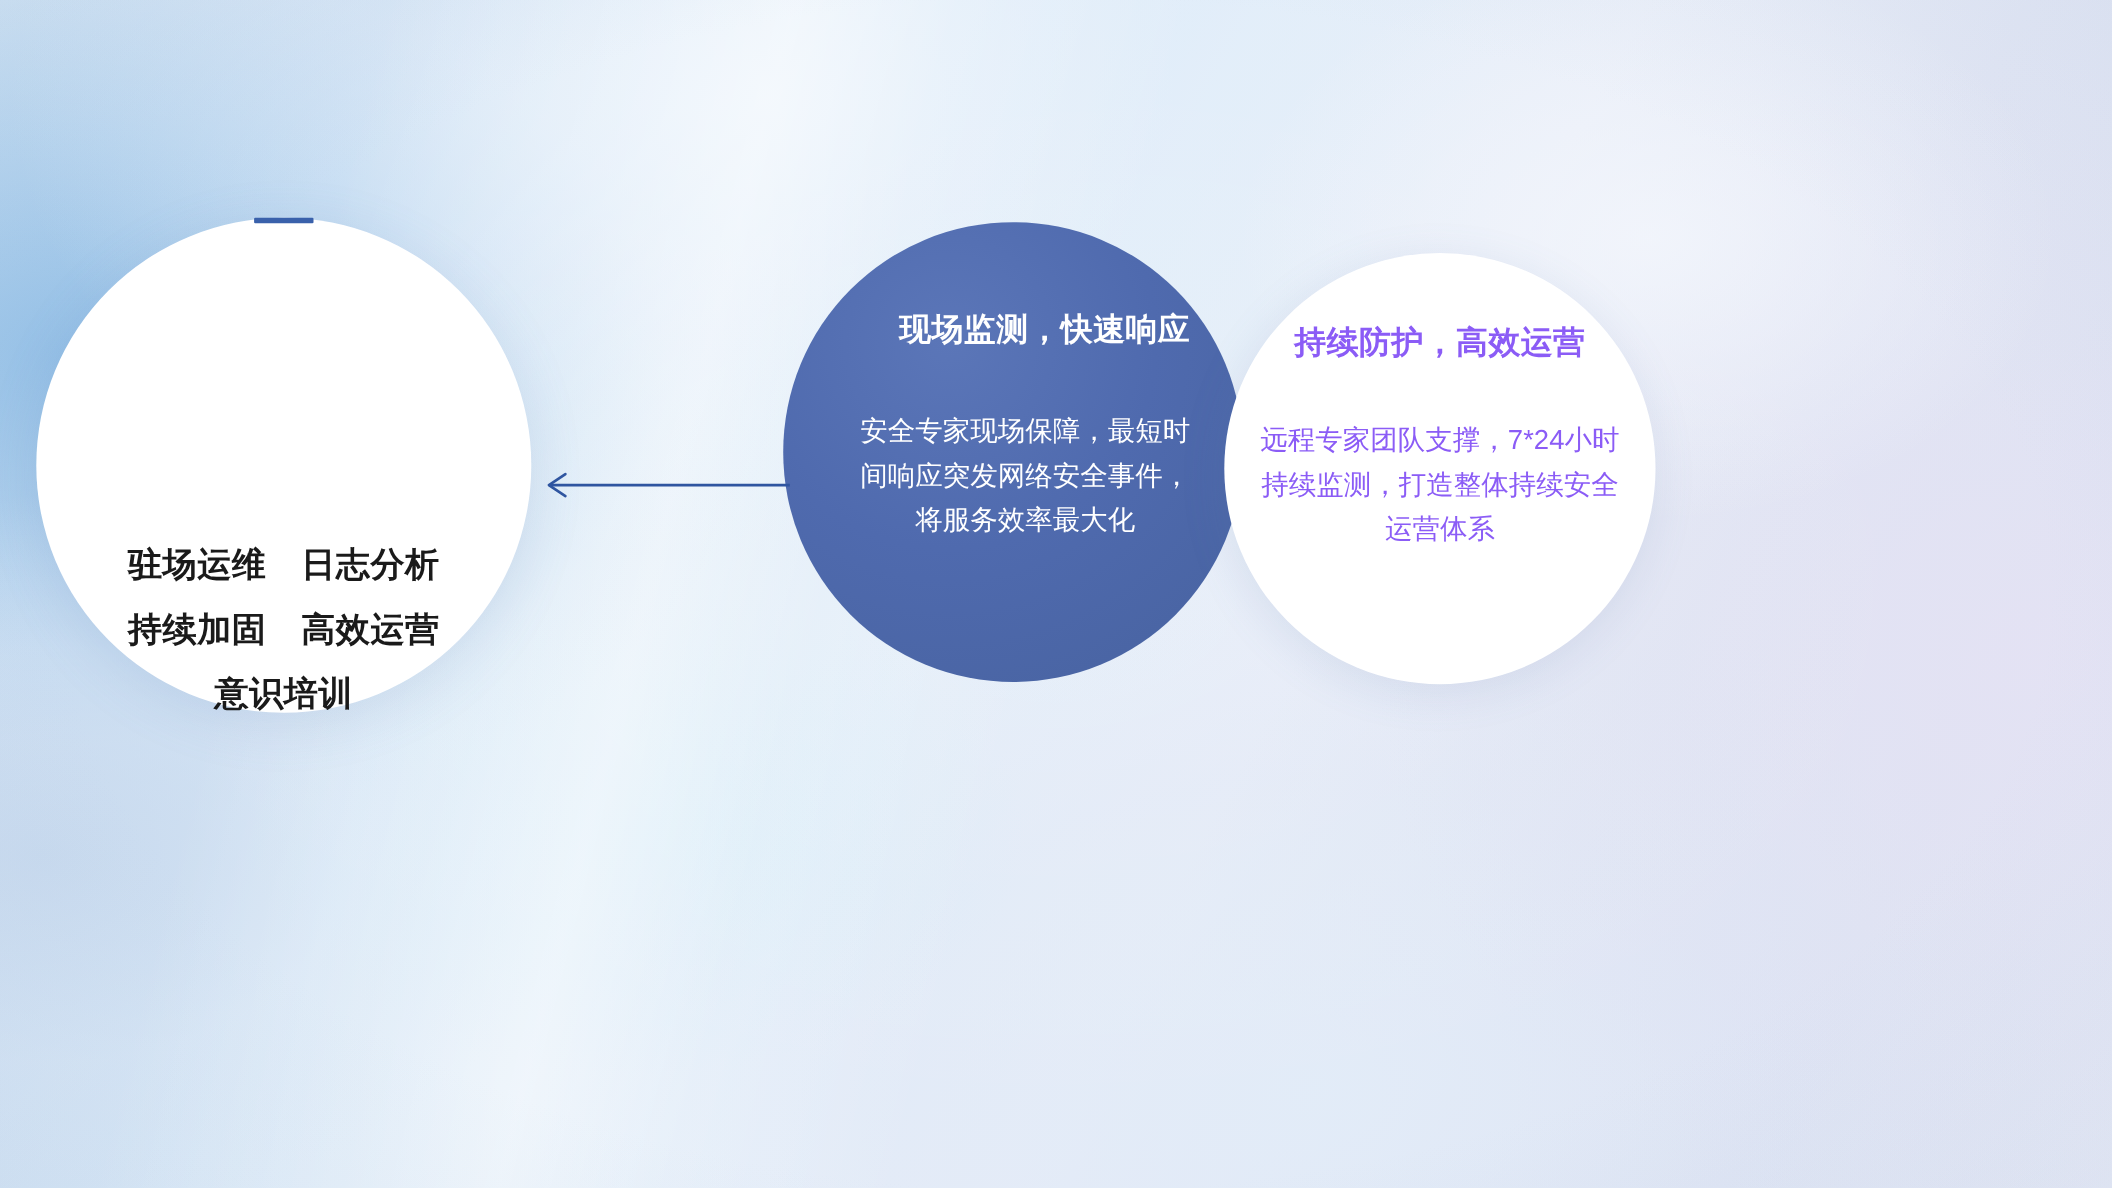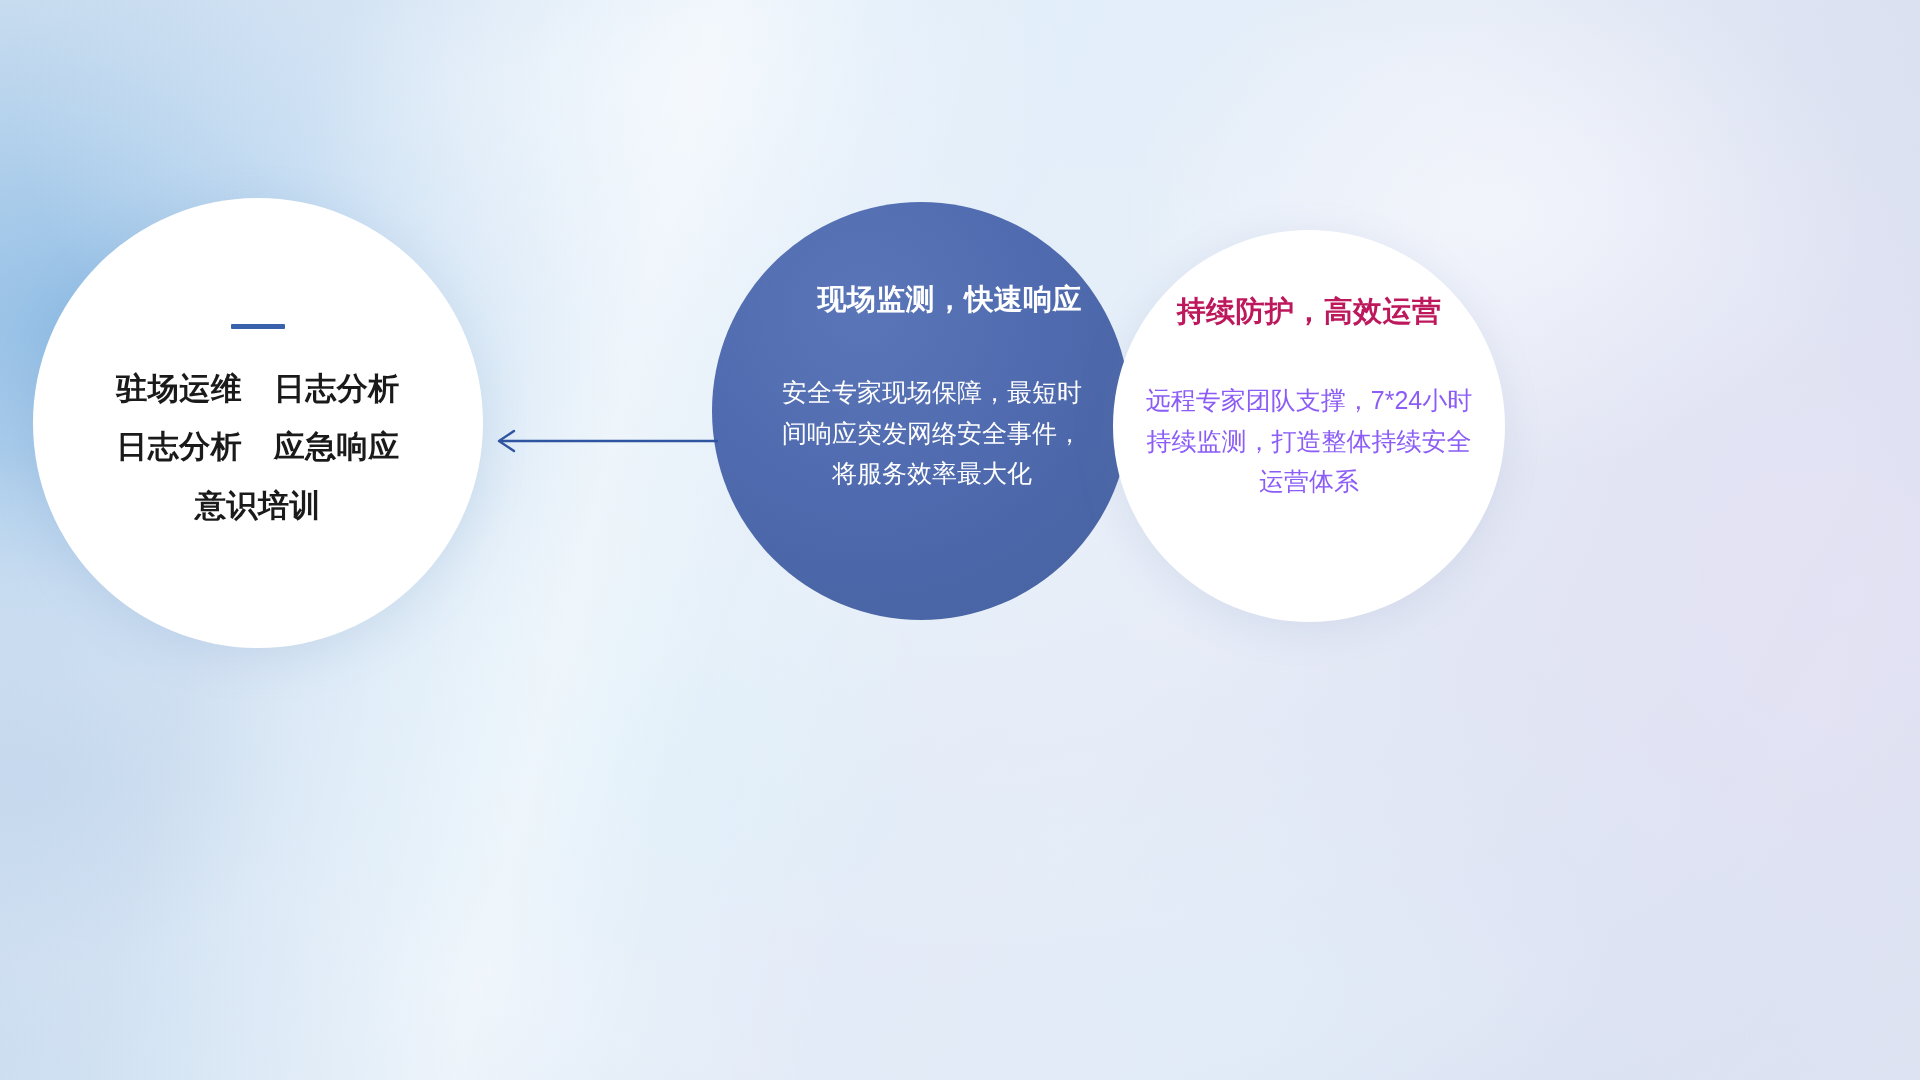--- a/index.html
+++ b/index.html
@@ -99,21 +99,21 @@
   }
 
   #circle-left {
     left: 33px;  top: 198px;
     width: 450px; height: 450px;
     background: #ffffff;
     box-shadow: 0 10px 46px rgba(110,145,190,0.17);
     display: flex;
     flex-direction: column;
     align-items: center;
-    justify-content: center;
+    justify-content: space-between;
   }
   #circle-left .dash {
     width: 54px;
     height: 5px;
     background: #3a61ab;
     border-radius: 1px;
     margin-bottom: 44px;
   }
   .left-lines {
     display: flex;
@@ -166,21 +166,21 @@
     z-index: 4;
     box-shadow: -2px 8px 40px rgba(100,130,180,0.14);
     display: flex;
     flex-direction: column;
     align-items: center;
     padding: 62px 36px 34px 36px;
   }
   #circle-right .c-title {
     font-size: 29px;
     font-weight: 700;
-    color: #be185d;
+    color: #8b5cf6;
     letter-spacing: 0.4px;
     white-space: nowrap;
     text-align: center;
   }
   #circle-right .c-body {
     margin-top: 48px;
     font-size: 25px;
     font-weight: 400;
     color: #8b5cf6;
     line-height: 1.62;
@@ -211,21 +211,21 @@
   <div class="bg-layer bg-blob-e"></div>
   <div class="bg-layer bg-blob-f"></div>
   <div class="bg-layer bg-blob-g"></div>
   <div class="bg-layer bg-sheen"></div>
   <div class="bg-layer bg-vignette"></div>
 
   <div class="circle" id="circle-left">
     <div class="dash"></div>
     <div class="left-lines">
       <div class="left-line">驻场运维　日志分析</div>
-      <div class="left-line">日志分析　应急响应</div>
+      <div class="left-line">持续加固　高效运营</div>
       <div class="left-line">意识培训</div>
     </div>
   </div>
 
   <svg id="flow-arrow" viewBox="0 0 240 44">
     <line x1="238" y1="23" x2="20" y2="23" stroke="#2f55a0" stroke-width="2.4"></line>
     <polyline points="34,13 19,23 34,33" fill="none" stroke="#2f55a0" stroke-width="2.4" stroke-linecap="round" stroke-linejoin="round"></polyline>
   </svg>
 
   <div class="circle" id="circle-mid">

